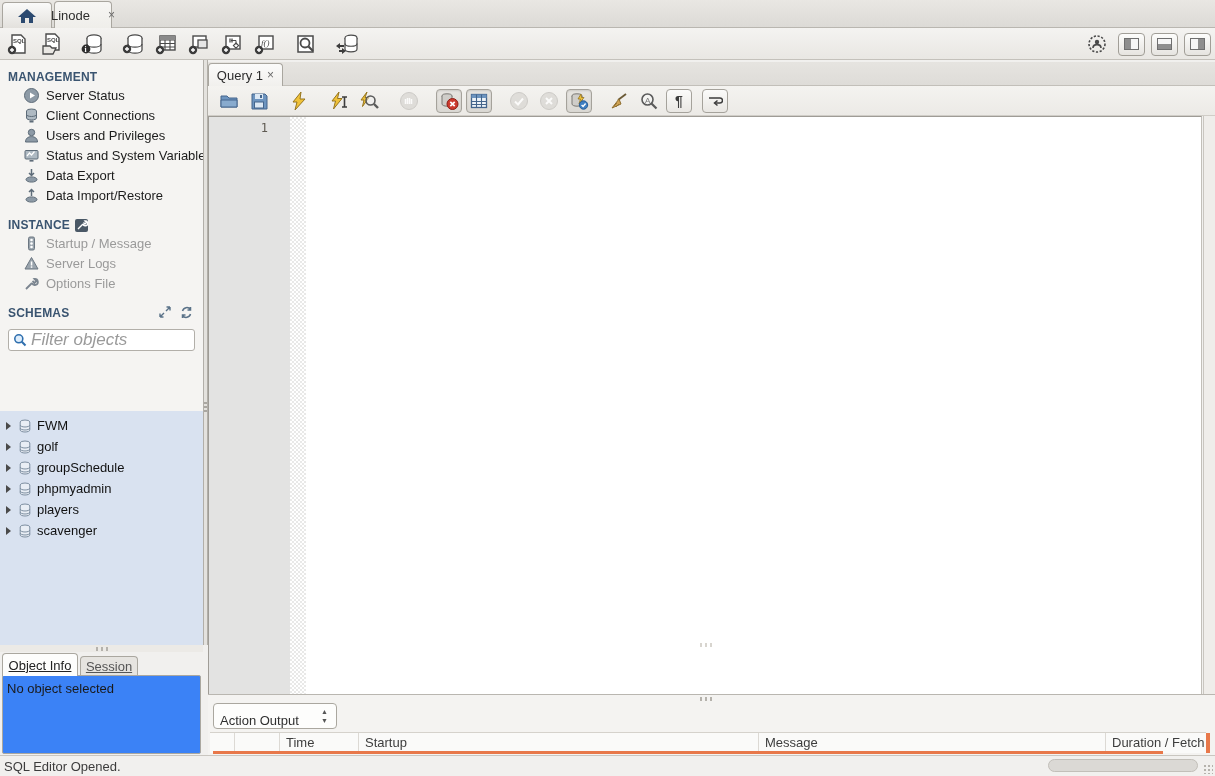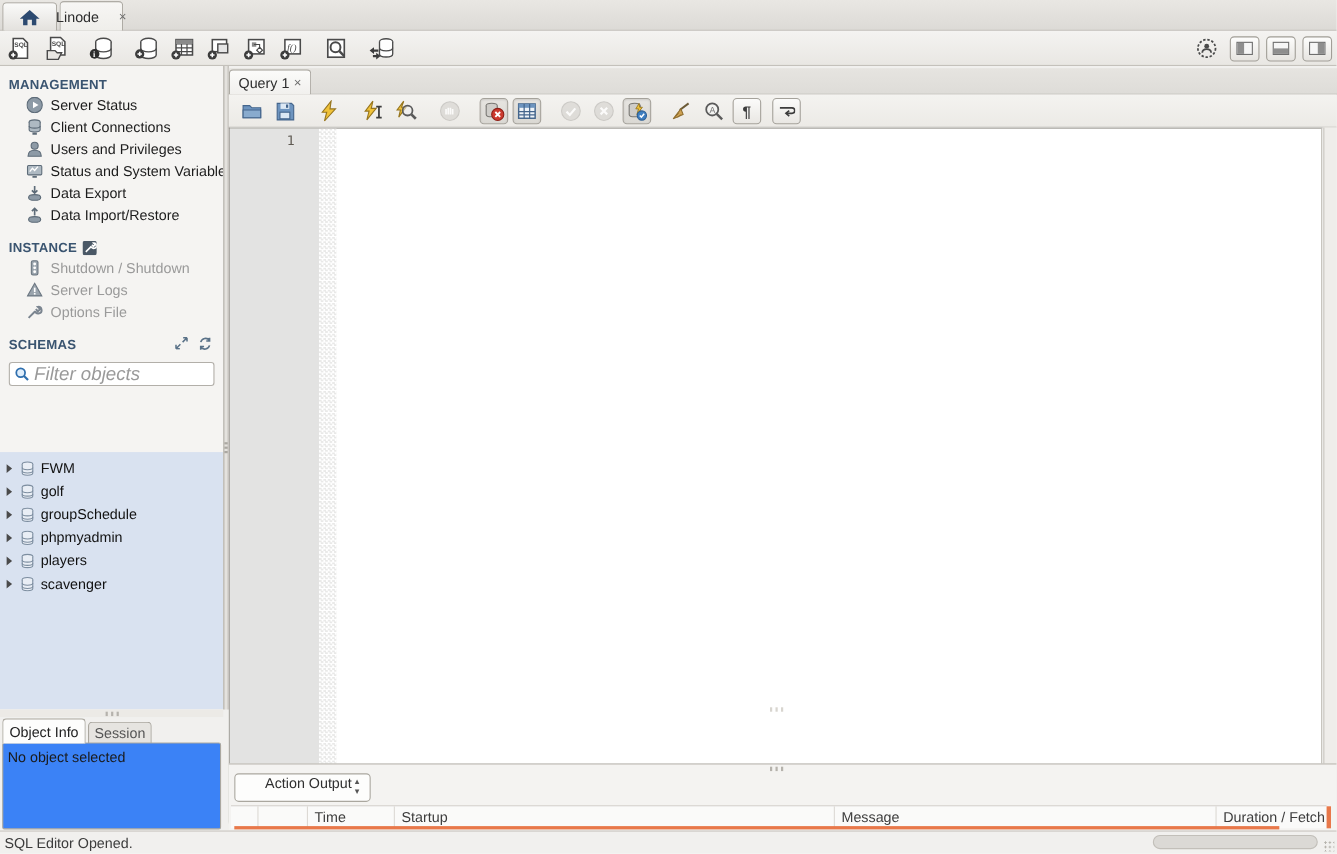--- a/index.html
+++ b/index.html
@@ -60,21 +60,21 @@
   .vsplit .grip i { display:block; height:2px; background:#aaa7a1; margin:2px 0; }
 
   
   .hsplit { position:absolute; left:0; top:645px; width:203px; height:7px; background:#eceae6; }
   .hsplit .dots, .mid-grip .dots { display:flex; gap:3px; justify-content:center; padding-top:2px; }
   .hsplit .dots i, .mid-grip .dots i { width:2px; height:4px; background:#b5b2ac; display:block; }
 
   
   .objinfo-tabs { position:absolute; left:0; top:652px; width:203px; height:24px; background:#f1f0ee; }
   .oi-tab { position:absolute; border:1px solid #aaa79f; border-bottom:none; border-radius:4px 4px 0 0;
-    display:flex; align-items:center; justify-content:center; font-size:13px; }
+    display:flex; align-items:center; justify-content:center; font-size:13px;text-decoration:underline; }
   .oi-tab.active { left:2px; top:1px; width:76px; height:23px; background:#fdfdfc; color:#222; z-index:2; }
   .oi-tab.inactive { left:80px; top:4px; width:58px; height:20px; background:#e6e4e0; color:#555; }
   .objinfo-body { position:absolute; left:2px; top:675px; width:199px; height:79px; background:#3b82f6;
     border:1px solid #aaa79f; border-radius:2px; padding:5px 4px; font-size:13px; color:#1a1a1a; }
 
   
   .main { position:absolute; left:208px; top:60px; width:1007px; height:695px; background:#f1f0ee; }
   .query-tabbar { position:absolute; left:0; top:2px; width:1045px; height:24px;
     background:linear-gradient(#e6e4e0,#dedcd8); border-bottom:1px solid #c2bfb9; }
   .query-tab { position:absolute; left:0px; top:1px; width:75px; height:23px;
@@ -100,21 +100,21 @@
   .editor-grip { position:absolute; left:0; top:688px; width:994px; height:6px; background:#f4f3f1; border-top:1px solid #d5d2cc; }
   .mid-grip-top { position:absolute; left:492px; top:583px; display:flex; gap:3px; }
   .mid-grip-top i { width:2px; height:4px; background:#d8d5cf; display:block; }
   .editor-vscroll-track { position:absolute; left:995px; top:56px; width:12px; height:632px; background:#efedea; border-left:1px solid #c9c6c0; }
 
   
   .bottom-panel { position:absolute; left:208px; top:694px; width:1007px; height:61px;
     background:#f4f3f1; border-top:1px solid #b9b6b0; }
   .mid-grip { position:absolute; left:492px; top:2px; }
   .combo { position:absolute; left:5px; top:8px; width:124px; height:26px; background:#fdfdfc;
-    border:1px solid #aaa79f; border-radius:4px; display:flex; align-items:flex-start; padding-left:27px; font-size:13px; color:#2f2f2f; }
+    border:1px solid #aaa79f; border-radius:4px; display:flex; align-items:flex-end; padding-left:6px; font-size:13px; color:#2f2f2f; }
   .combo .spin { position:absolute; right:8px; top:3px; display:flex; flex-direction:column; line-height:0; }
   .combo .spin span { font-size:7px; color:#555; height:9px; display:flex; align-items:center; }
   .out-header { position:absolute; left:2px; top:37px; width:996px; height:21px; background:#fafaf9;
     border-top:1px solid #d5d2cc; display:flex; font-size:13px; color:#3d3d3d; }
   .out-col { border-right:1px solid #dcd9d4; padding:2px 0 0 6px; white-space:nowrap; overflow:hidden; }
   .out-underline { position:absolute; left:5px; top:56px; width:950px; height:3px; background:#e8784a; }
   .out-vscroll { position:absolute; left:998px; top:38px; width:4px; height:20px; background:#e8784a; }
 
   
   .statusbar { position:absolute; left:0; top:755px; width:1215px; height:21px; background:#f1f0ee;
@@ -317,21 +317,21 @@
           <path d="M3 10 L8 5 M8 5 a2.4 2.4 0 1 0 2-3 l1.5 1.5 -1.5 1.5 -1.5-1.5" stroke="#fff" stroke-width="1.4" fill="none"></path>
         </svg>
     </div>
     <div class="side-item disabled">
       <svg width="15" height="15" viewBox="0 0 15 15">
           <rect x="4.5" y="1" width="6" height="13" rx="1.5" fill="#9aa4ad" stroke="#6b7681"></rect>
           <circle cx="7.5" cy="4" r="1.3" fill="#fff"></circle>
           <circle cx="7.5" cy="7.5" r="1.3" fill="#fff"></circle>
           <circle cx="7.5" cy="11" r="1.3" fill="#fff"></circle>
         </svg>
-      <span>Shutdown / Shutdown</span>
+      <span>Startup / Message</span>
     </div>
     <div class="side-item disabled">
       <svg width="15" height="15" viewBox="0 0 15 15">
           <path d="M7.5 1.5 L14 13 H1 Z" fill="#9aa4ad" stroke="#6b7681"></path>
           <rect x="6.8" y="5.5" width="1.5" height="4" fill="#fff"></rect>
           <rect x="6.8" y="10.3" width="1.5" height="1.5" fill="#fff"></rect>
         </svg>
       <span>Server Logs</span>
     </div>
     <div class="side-item disabled">

